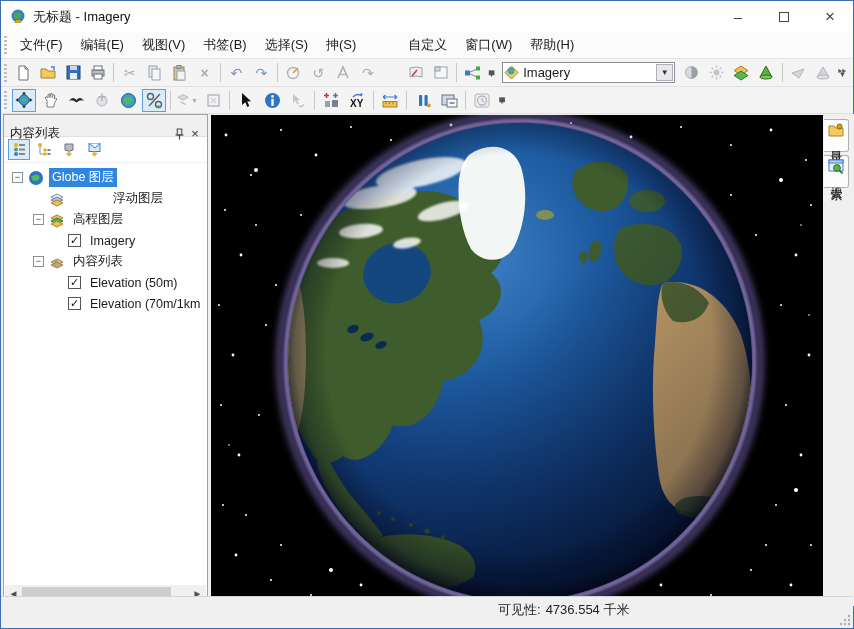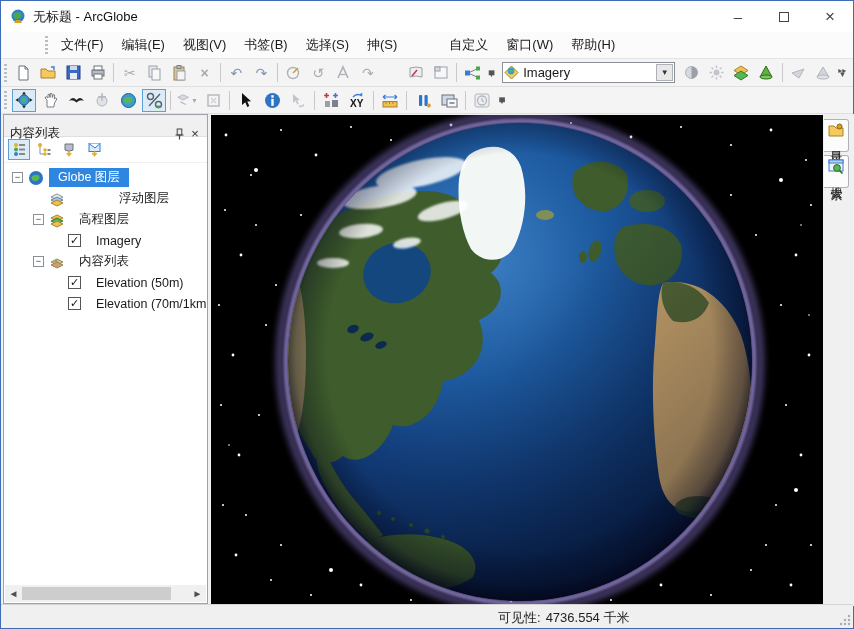--- a/index.html
+++ b/index.html
@@ -13,21 +13,21 @@
     display:flex; align-items:center; }
   .app-icon { width:18px; height:18px; margin:0 6px 0 8px; }
   .title-text { font-size:13px; color:#111; }
   .win-controls { margin-left:auto; display:flex; height:100%; }
   .win-btn { width:46px; height:100%; display:flex; align-items:center; justify-content:center;
     color:#444; font-size:15px; cursor:default; }
   .maxi-box { width:10px; height:10px; border:1px solid #444; }
 
   
   .menubar { position:absolute; left:0; top:31px; width:852px; height:27px; background:#fbfbfb;
-    display:flex; align-items:center; border-bottom:1px solid #e4e4e4;padding-left:41px; }
+    display:flex; align-items:center; border-bottom:1px solid #e4e4e4; }
   .grip { width:5px; height:18px; margin:0 4px 0 3px;
     background:repeating-linear-gradient(#b9bdc4 0 2px, transparent 2px 4px); width:3px; }
   .menu-item { padding:4px 9px; font-size:13px; white-space:nowrap; }
   .menu-gap { width:34px; }
 
   
   .toolbar { position:absolute; left:0; width:852px; background:#f4f4f4; display:flex;
     align-items:center; border-bottom:1px solid #e0e0e0; }
   #toolbar-standard { top:58px; height:28px; }
   #toolbar-nav { top:86px; height:27px;align-items:center; }
@@ -60,21 +60,21 @@
   .toc-mode-btn { width:22px; height:21px; display:flex; align-items:center; justify-content:center;
     border:1px solid transparent; }
   .toc-mode-btn.sel { border:1px solid #5e9fd8; background:#dcebf8; }
 
   .tree { padding-top:4px; }
   .tree-row { display:flex; align-items:center; height:21px; white-space:nowrap; }
   .expander { width:11px; height:11px; border:1px solid #8a9097; background:#fff;
     display:flex; align-items:center; justify-content:center; font-size:9px; line-height:1;
     color:#333; margin-right:5px; flex:none; }
   .tree-icon { width:16px; height:16px; margin-right:5px; flex:none; }
-  .tree-label { font-size:12.5px; padding:1px 9px; }
+  .tree-label { font-size:12.5px; padding:1px 3px; }
   .tree-label.sel { background:#2e86e0; color:#fff; }
   .checkbox { width:13px; height:13px; border:1px solid #555; background:#fff; margin-right:6px;
     display:flex; align-items:center; justify-content:center; font-size:11px; color:#111;
     flex:none; }
   .pad0{padding-left:8px;} .pad1{padding-left:29px;} .pad1b{padding-left:45px;gap:40px;} .pad2{padding-left:64px;}
 
   .toc-hscroll { position:absolute; left:1px; right:1px; bottom:1px; height:17px; background:#f0f0f0;
     display:flex; align-items:center; }
   .scroll-arrow { width:17px; height:17px; display:flex; align-items:center; justify-content:center;
     color:#505050; font-size:10px; }
@@ -84,40 +84,40 @@
 
   .tabstrip { position:absolute; left:822px; top:113px; width:31px; height:492px; background:#f0f0f0;
     padding-top:5px; }
   .side-tab { width:25px; margin:0 0 3px 1px; background:#fcfcfc; border:1px solid #aeb2b8;
     border-left:none; border-radius:0 3px 3px 0; display:flex; flex-direction:column;
     align-items:center; padding:3px 0 6px; }
   .side-tab .vtext { writing-mode:vertical-rl; font-size:12px; letter-spacing:2px; margin-top:3px;
     color:#222; }
 
   
-  .statusbar { position:absolute; left:0; bottom:0; width:852px; height:24px; background:#f0f0f0;
+  .statusbar { position:absolute; left:0; bottom:0; width:852px; height:32px; background:#f0f0f0;
     border-top:1px solid #d5d5d5; display:flex; align-items:center; }
   .status-text { position:absolute; left:497px; top:4px; font-size:13px; color:#222; }
   .status-text b { font-weight:normal; margin-left:5px; }
   .resize-grip { position:absolute; right:2px; bottom:2px; }
 
   svg { display:block; }
 </style>
 </head>
 <body>
 
 <div id="window">
 
   <div class="titlebar">
     <svg class="app-icon" viewBox="0 0 18 18">
       <circle cx="9" cy="8" r="6.5" fill="#2e7fd0"></circle>
       <path d="M4,6 Q8,3 12,5 Q14,8 11,10 Q7,12 5,10 Z" fill="#4aa84a"></path>
       <path d="M5,15 L13,15 L11,12 L7,12 Z" fill="#d8a020"></path>
     </svg>
-    <span class="title-text">无标题 - ArcGlobe</span>
+    <span class="title-text">无标题 - Imagery</span>
     <div class="win-controls">
       <div class="win-btn">–</div>
       <div class="win-btn">
           <span class="maxi-box"></span>
         </div>
       <div class="win-btn" style="font-size:17px;">×</div>
     </div>
   </div>
 
   <div class="menubar">

